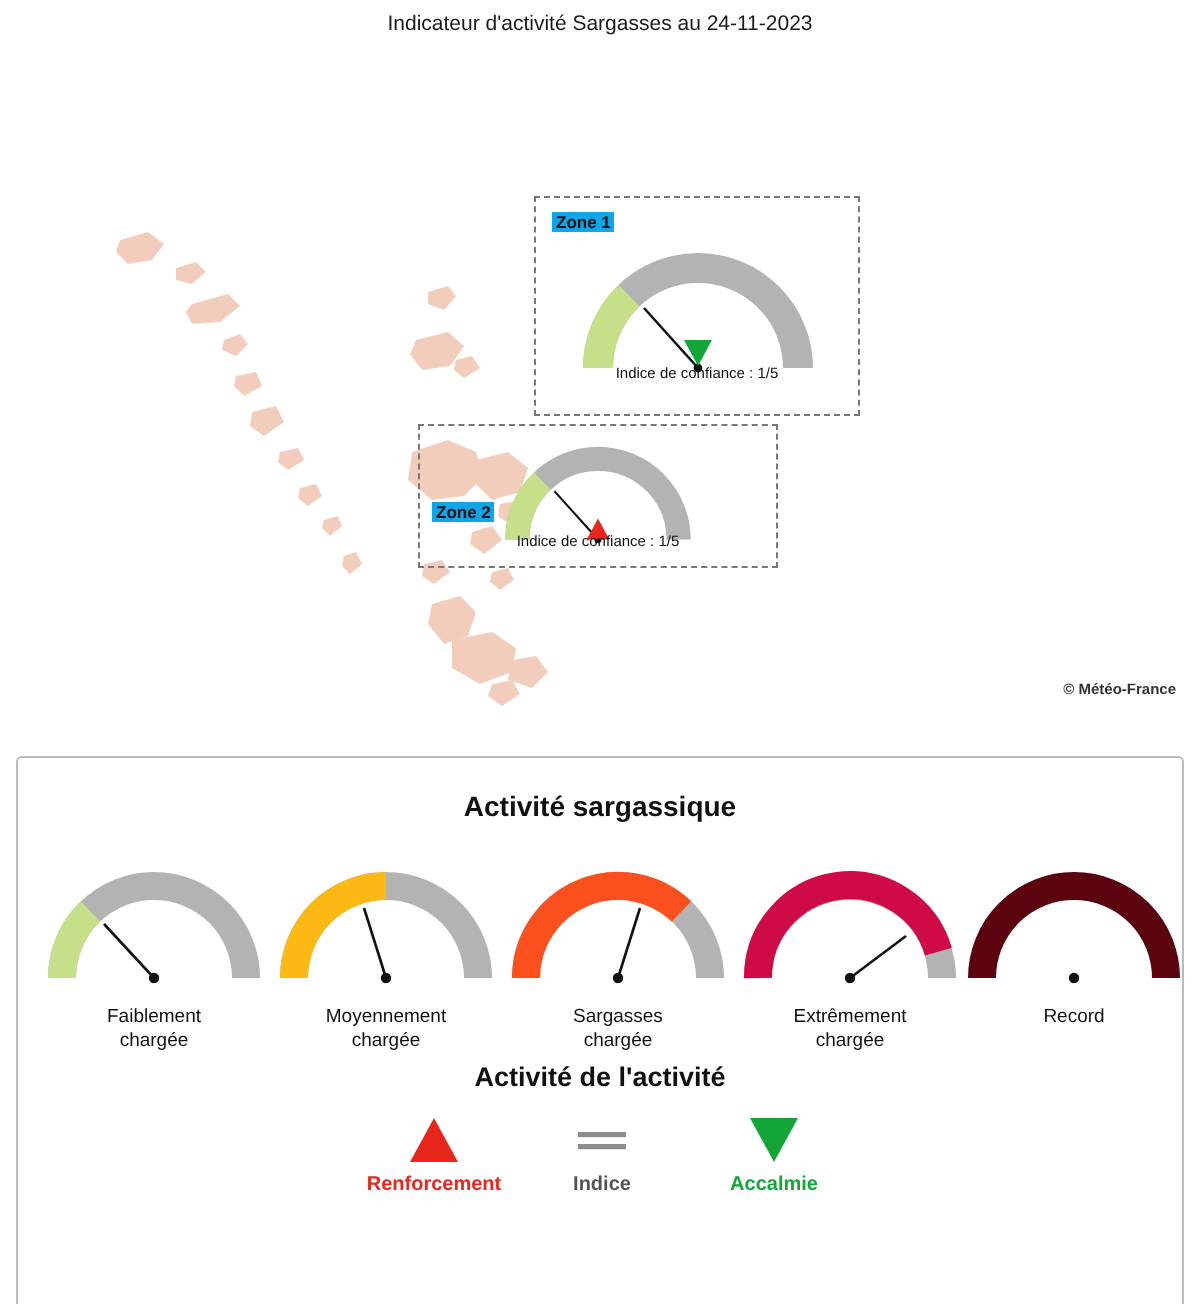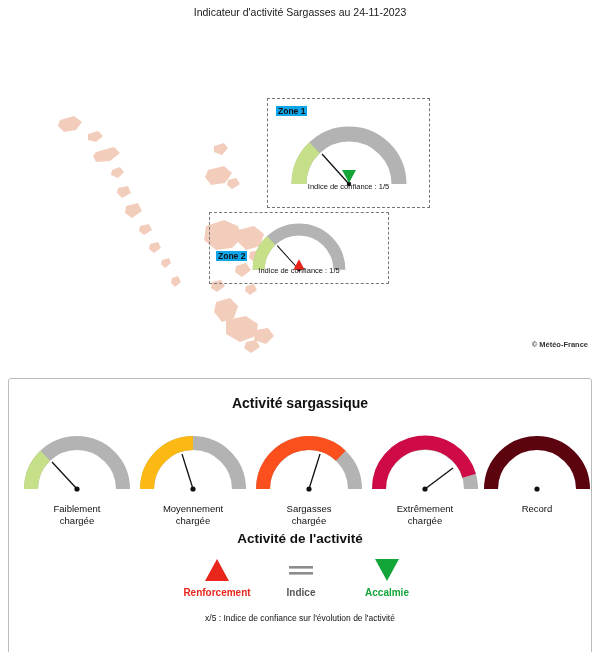--- a/index.html
+++ b/index.html
@@ -301,14 +301,13 @@
 
   <div class="evo-item" style="left:318px; top:178px;">
     <div class="glyph">
       <svg width="120" height="26" viewBox="0 0 120 26">
           <polygon points="48,2 72,2 60,24" fill="#13a538"></polygon>
         </svg>
     </div>
     <div class="lbl" style="color:#13a538;">Accalmie</div>
   </div>
 
-  <div id="footnote">x/5 : Indice de confiance sur l'évolution de l'activité</div>
 </div>
 
 </body></html>

